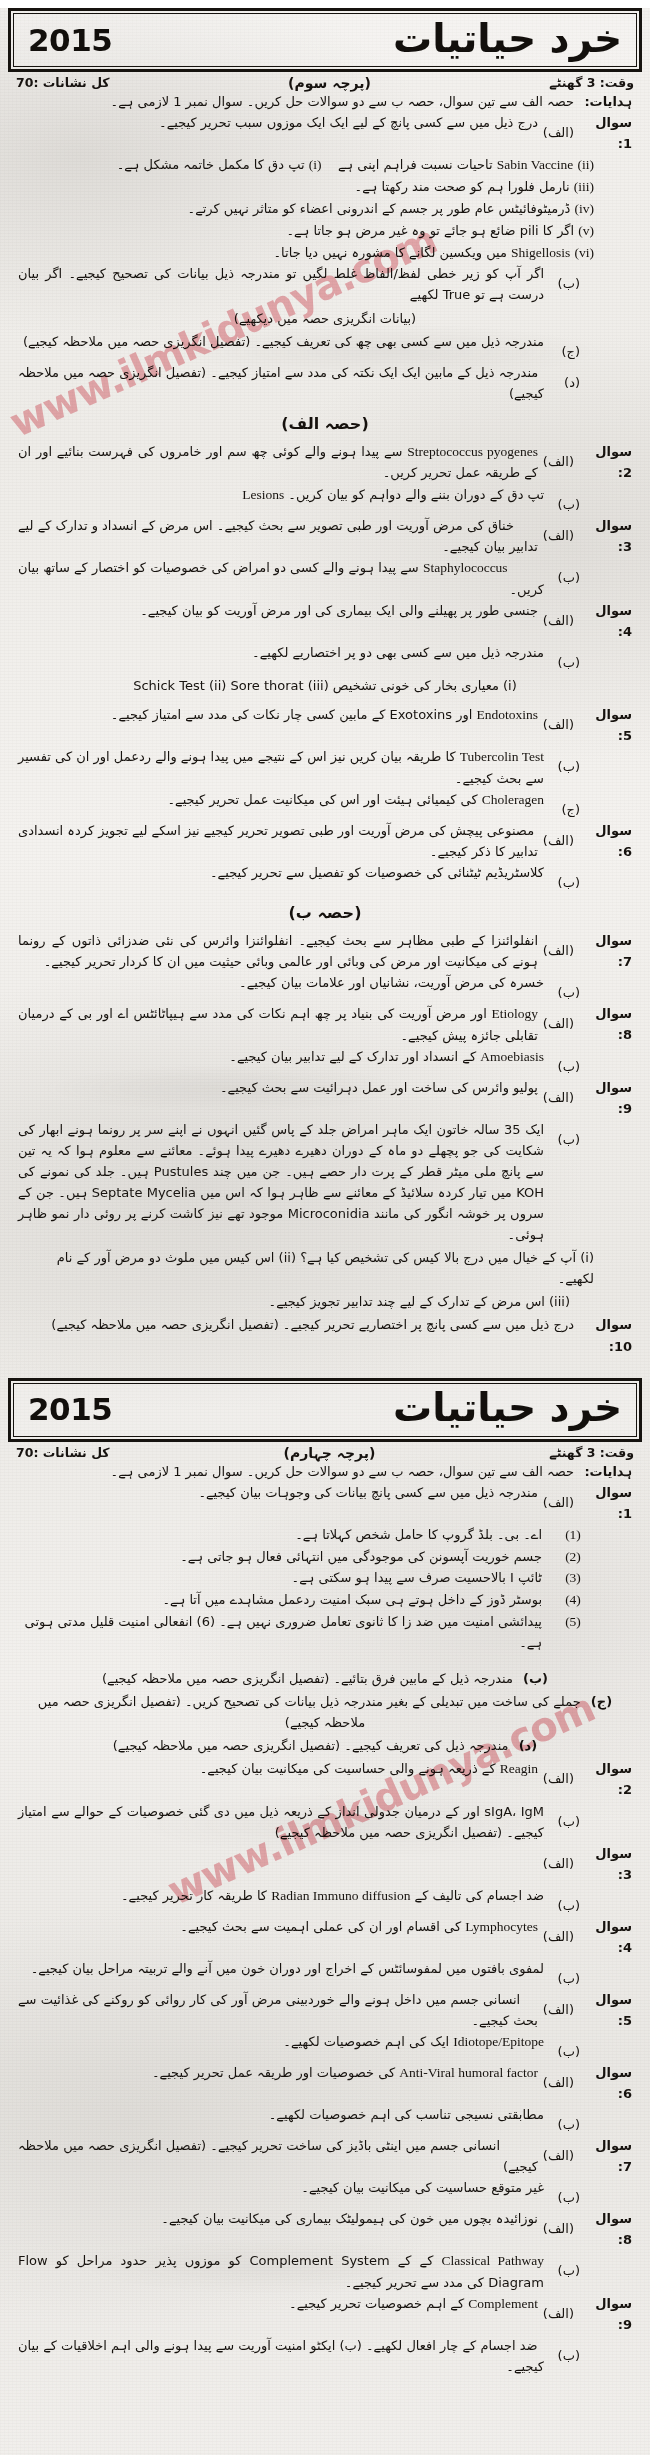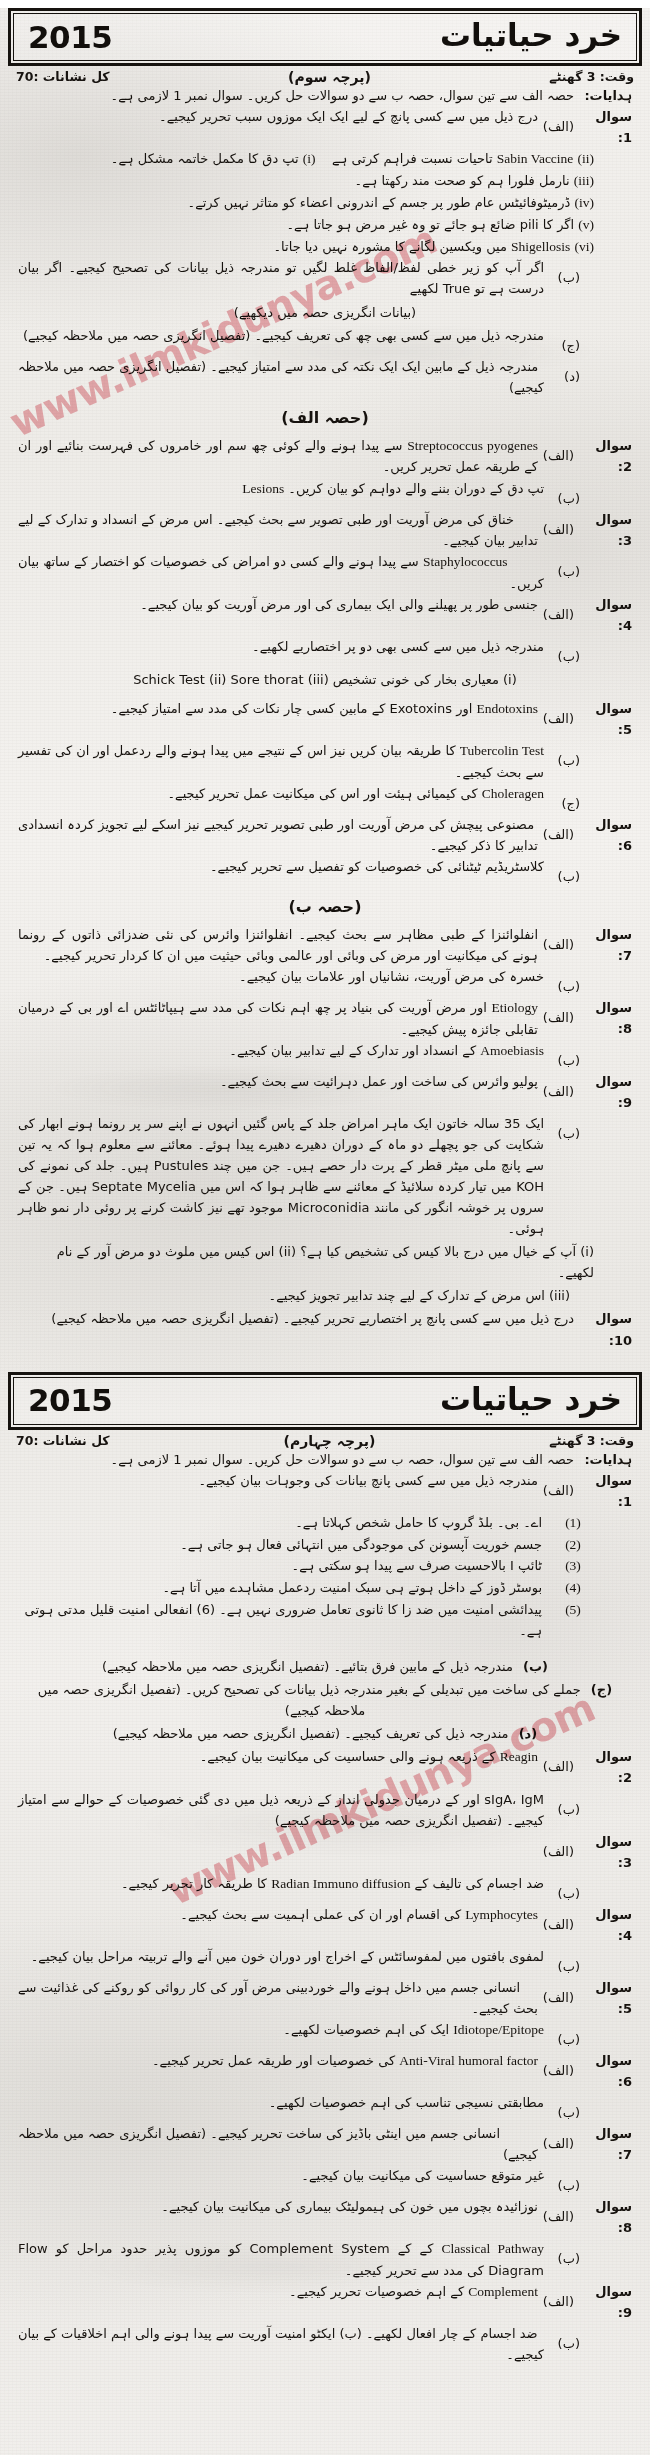--- a/index.html
+++ b/index.html
@@ -70,38 +70,38 @@
   .title-plate {
     margin: 8px 2px 0 2px;
     border: 3px solid #16130f;
     padding: 2px;
     background: rgba(255,255,255,.18);
     position: relative;
     z-index: 2;
   }
   .title-inner {
     border: 1px solid #16130f;
-    height: 48px;
+    height: 54px;
     display: flex;
     align-items: center;
     justify-content: space-between;
     padding: 0 14px;
     position: relative;
   }
   .title-year {
     font-family: "DejaVu Sans", "Liberation Sans", sans-serif;
     font-weight: 700;
     font-size: 31px;
     line-height: 1;
     color: #120f0c;
     letter-spacing: -.5px;
   }
   .title-sub {
     font-family: "DejaVu Sans", sans-serif;
-    font-size: 31px;
+    font-size: 39px;
     font-weight: 700;
     color: #120f0c;
     direction: rtl;
     letter-spacing: -1px;
     padding-bottom: 4px;
     margin-left: 44px;
   }
 
   
   .meta-row {
@@ -200,21 +200,21 @@
     <div class="qrow">
       <span class="q lbl">سوال 1:</span>
       <span class="p">(الف)</span>
       <span class="b norm">درج ذیل میں سے کسی پانچ کے لیے ایک ایک موزوں سبب تحریر کیجیے۔</span>
     </div>
 
     <div class="numrow indent-1">
       <span class="t">
         <span class="ltr">(ii)</span>
         <span class="ltr">Sabin Vaccine</span>
-        <span>تاحیات نسبت فراہم کرتی ہے</span>
+        <span>تاحیات نسبت فراہم اپنی ہے</span>
         &nbsp;&nbsp;
         <span class="ltr">(i)</span>
         <span>تپ دق کا مکمل خاتمہ مشکل ہے۔</span>
       </span>
     </div>
 
     <div class="numrow indent-1">
       <span class="t">
         <span class="ltr">(iii)</span>
         <span>نارمل فلورا ہم کو صحت مند رکھتا ہے۔</span>

